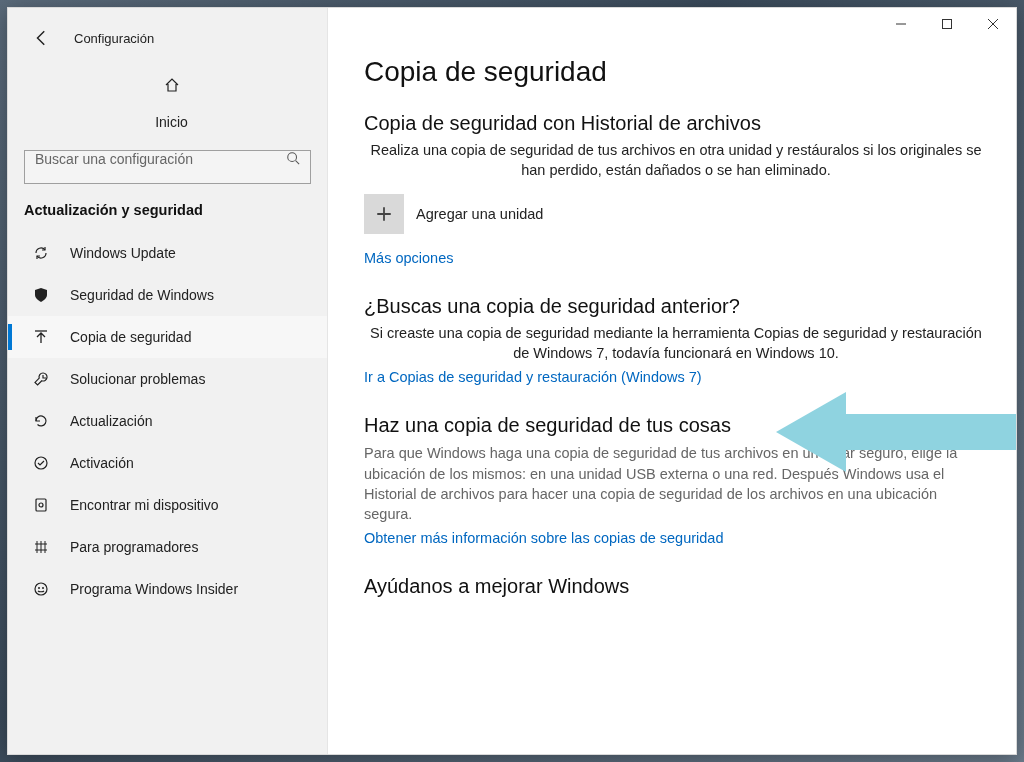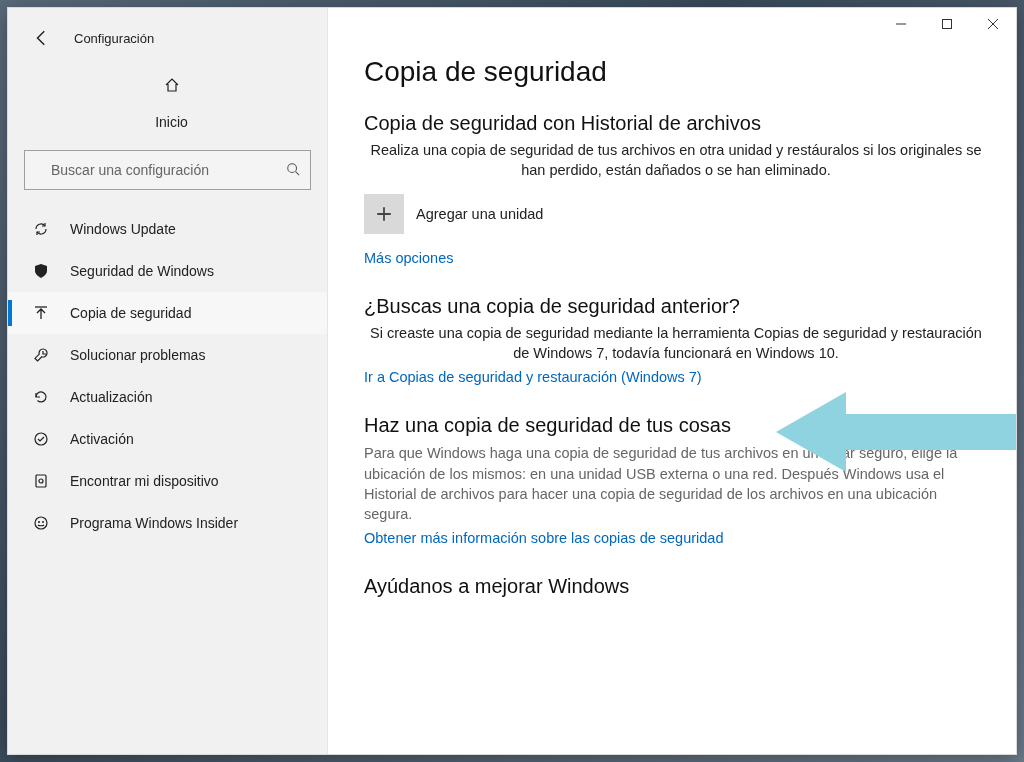--- a/index.html
+++ b/index.html
@@ -29,23 +29,23 @@
     border-right: 1px solid rgba(0,0,0,.05);
   }
   .back-row { display:flex; align-items:center; gap:22px; padding: 8px 16px 18px 24px; }
   .back-btn { width:20px; height:20px; display:flex; align-items:center; justify-content:center; color:#222; }
   .app-title { font-size:13px; color:#222;text-align:center; }
   .home-row { display:flex; align-items:center; gap:20px; padding: 10px 16px 10px 24px; cursor:default;flex-direction:column; }
   .home-row .icon { width:18px; height:18px; display:flex; align-items:center; justify-content:center; color:#222; }
   .home-label { font-size:14px; color:#222; }
   .search-wrap { padding: 10px 16px 18px 16px; }
   .search {
-    width: 100%; height:40px; border:1px solid rgba(0,0,0,.35);
-    background: rgba(255,255,255,.25); display:flex; align-items:center;
-    padding: 0 8px 0 26px; color:#555;
+    width: 100%; height:34px; border:1px solid rgba(0,0,0,.35);
+    background: rgba(255,255,255,.25); display:flex; align-items:flex-start;
+    padding: 0 8px 0 10px; color:#555;
   }
   .search input {
     flex:1; border:none; outline:none; background:transparent; font-size:14px;
     color:#333;
   }
   .search input::placeholder { color:#666; font-style: normal; }
   .search .sicon { width:16px; height:16px; color:#555; }
   .group-title { font-size:14.5px; font-weight:600; color:#111; padding: 0 16px 14px 16px; }
   .nav { display:flex; flex-direction:column; }
   .nav-item {
@@ -133,20 +133,21 @@
           <input type="text" placeholder="Buscar una configuración" style="">
           <span class="sicon">
             <svg width="14" height="14" viewBox="0 0 16 16">
                 <circle cx="7" cy="7" r="5" fill="none" stroke="currentColor" stroke-width="1.2"></circle>
                 <path d="M11 11 L15 15" stroke="currentColor" stroke-width="1.2"></path>
               </svg>
           </span>
         </div>
       </div>
 
+      <div class="group-title">Actualización y seguridad</div>
 
       <nav class="nav">
         <div class="nav-item">
           <span class="icon">
             <svg width="16" height="16" viewBox="0 0 16 16">
                 <path d="M3 8a5 5 0 0 1 9-3M13 8a5 5 0 0 1-9 3" fill="none" stroke="currentColor" stroke-width="1.2"></path>
                 <path d="M12 2v3h-3M4 14v-3h3" fill="none" stroke="currentColor" stroke-width="1.2"></path>
               </svg>
           </span>
           <span>Windows Update</span>
@@ -195,20 +196,28 @@
           <span>Activación</span>
         </div>
         <div class="nav-item">
           <span class="icon">
             <svg width="16" height="16" viewBox="0 0 16 16">
                 <rect x="3" y="2" width="10" height="12" rx="1" fill="none" stroke="currentColor" stroke-width="1.2"></rect>
                 <circle cx="8" cy="8" r="2" fill="none" stroke="currentColor" stroke-width="1.2"></circle>
               </svg>
           </span>
           <span>Encontrar mi dispositivo</span>
+        </div>
+        <div class="nav-item">
+          <span class="icon">
+            <svg width="16" height="16" viewBox="0 0 16 16">
+                <path d="M4 2v12M8 2v12M12 2v12M2 5h12M2 11h12" stroke="currentColor" stroke-width="1"></path>
+              </svg>
+          </span>
+          <span>Para programadores</span>
         </div>
         <div class="nav-item">
           <span class="icon">
             <svg width="16" height="16" viewBox="0 0 16 16">
                 <circle cx="8" cy="8" r="6" fill="none" stroke="currentColor" stroke-width="1.2"></circle>
                 <circle cx="6" cy="7" r="1" fill="currentColor"></circle>
                 <circle cx="10" cy="7" r="1" fill="currentColor"></circle>
                 <path d="M5 10c1 1 5 1 6 0" fill="none" stroke="currentColor" stroke-width="1.2"></path>
               </svg>
           </span>

